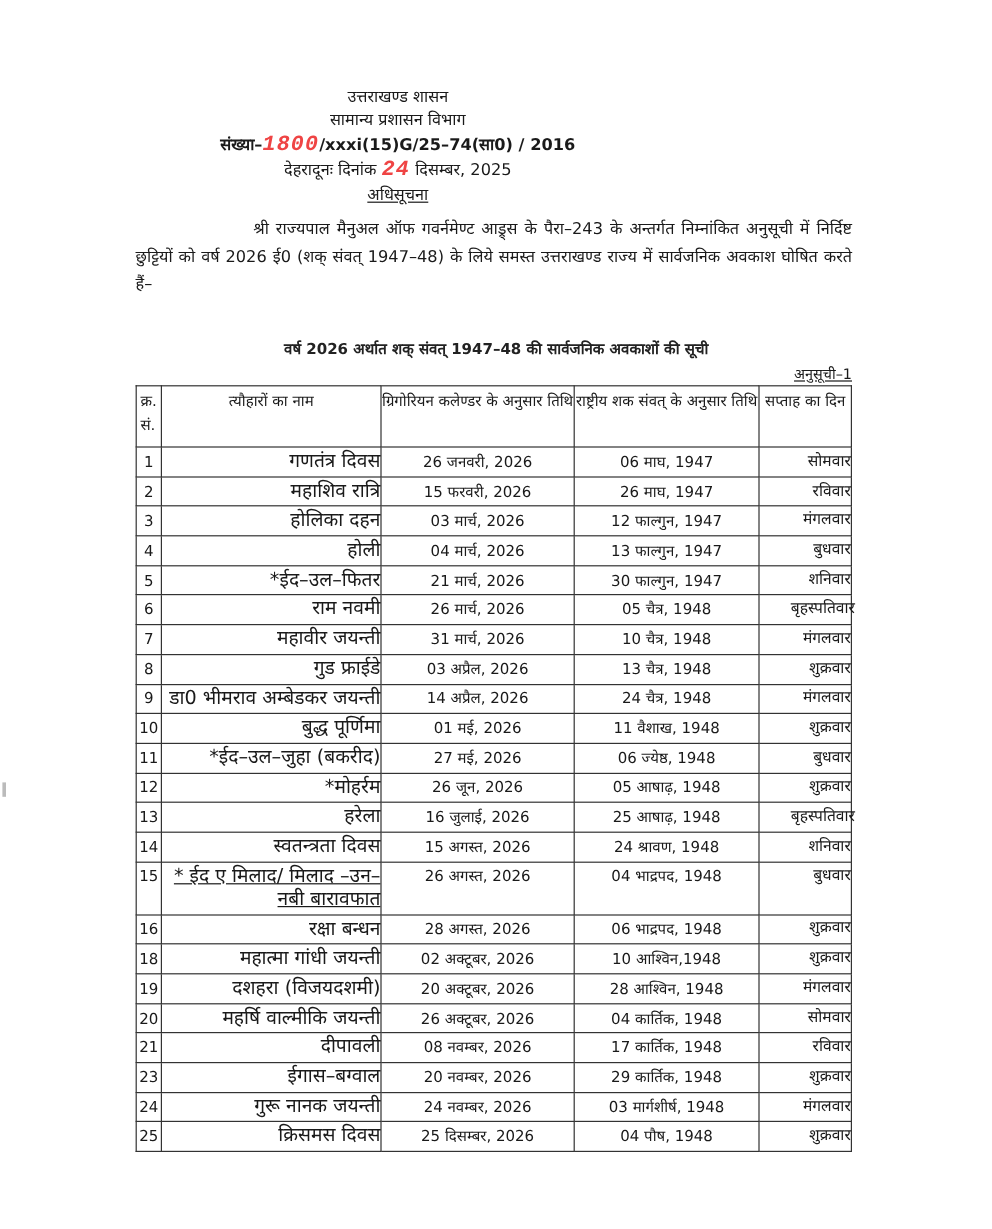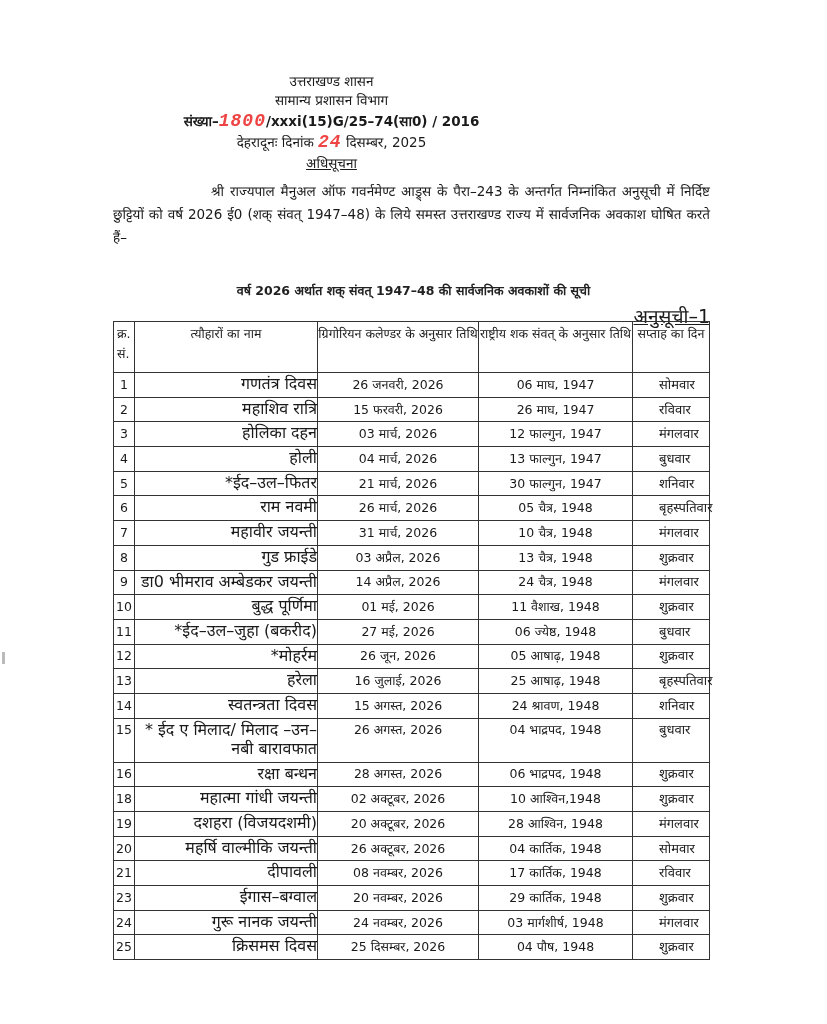--- a/index.html
+++ b/index.html
@@ -8,32 +8,32 @@
   .hdr { position:absolute; left:0; width:663px; text-align:center; font-size:13.5px; line-height:18px; }
   .hdr-1 { top:72px; }
   .hdr-2 { top:91px; }
   .hdr-3 { top:112px; font-size:13.5px; font-weight:bold; }
   .hdr-4 { top:133px; }
   .hdr-5 { top:154px; text-decoration:underline; }
   .hw { font-family:Liberation Mono, monospace; font-style:italic; font-weight:bold; font-size:18px; color:#ef4444; letter-spacing:1px; }
   .para { position:absolute; left:113px; width:597px; top:180px; font-size:13.5px; line-height:23px; text-align:justify; }
   .para .indent { display:inline-block; width:98px; }
   .title { position:absolute; left:0; width:827px; top:282px; text-align:center; font-size:12.5px; font-weight:bold; color:#222; }
-  .schedule { position:absolute; right:117px; top:303px; font-size:19px; text-decoration:underline; }
+  .schedule { position:absolute; right:117px; top:303px; font-size:12px; text-decoration:underline; }
   table { position:absolute; left:113px; top:321px; width:596px; border-collapse:collapse; table-layout:fixed; font-size:12.5px; }
   td, th { border:1.6px solid #333; padding:0; font-weight:normal; }
   th { vertical-align:top; text-align:center; line-height:20px; height:48px; font-size:12.5px; padding-top:2px; }
   th.sn { text-align:left; padding-left:3px; }
   td { height:22.7px; line-height:20px; }
   td.sn { text-align:center; font-size:12.5px; padding:0 1px; }
   td.name { text-align:right; padding-left:2px; font-size:16px; vertical-align:top; padding-top:1px; }
   td.c { text-align:center; font-size:12.5px; }
-  td.day { text-align:left; font-size:13px;padding-left:26px; }
+  td.day { text-align:right; font-size:13px;padding-left:26px; }
   tr.tall td { height:42px; vertical-align:top; padding-top:1px;margin-left:36px; }
-  tr.tall td.name { line-height:19px; }
+  tr.tall td.name { line-height:19px;text-decoration:underline; }
   .mark { position:absolute; left:2px; top:652px; width:3px; height:12px; background:#bbb; }
 </style>
 </head>
 <body>
 
 <div class="hdr hdr-1">उत्तराखण्ड शासन</div>
 <div class="hdr hdr-2">सामान्य प्रशासन विभाग</div>
 <div class="hdr hdr-3">
   <span>संख्या–</span><span class="hw">1800</span><span>/xxxi(15)G/25–74(सा0) / 2016</span>
 </div>

